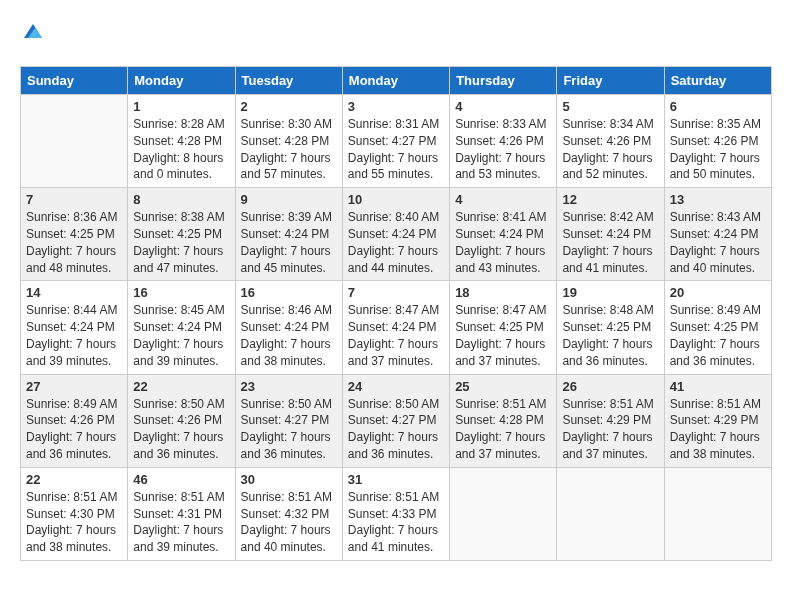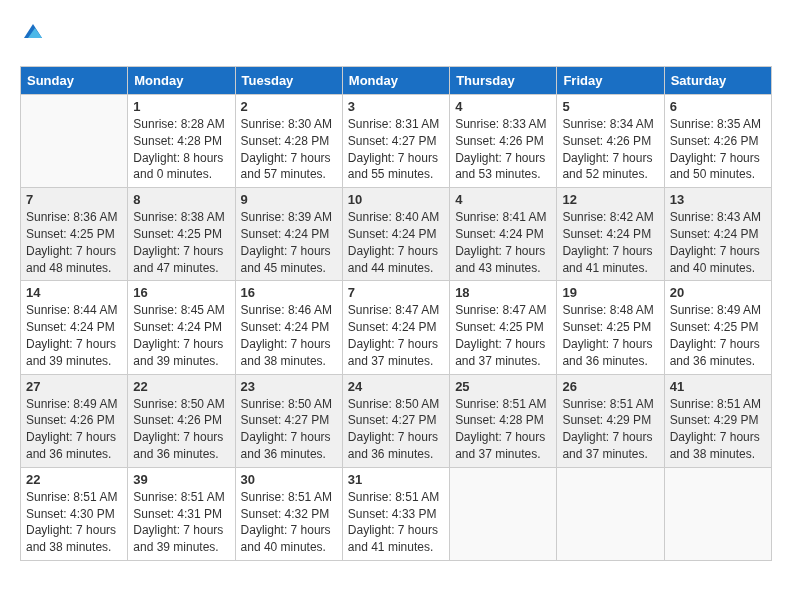--- a/index.html
+++ b/index.html
@@ -249,21 +249,21 @@
           <span class="day-number">41</span>
           <div class="day-detail">Sunrise: 8:51 AM<br>Sunset: 4:29 PM<br>Daylight: 7 hours and 38 minutes.</div>
         </td>
       </tr>
       <tr>
         <td>
           <span class="day-number">22</span>
           <div class="day-detail">Sunrise: 8:51 AM<br>Sunset: 4:30 PM<br>Daylight: 7 hours and 38 minutes.</div>
         </td>
         <td>
-          <span class="day-number">39</span>
+          <span class="day-number">46</span>
           <div class="day-detail">Sunrise: 8:51 AM<br>Sunset: 4:31 PM<br>Daylight: 7 hours and 39 minutes.</div>
         </td>
         <td>
           <span class="day-number">30</span>
           <div class="day-detail">Sunrise: 8:51 AM<br>Sunset: 4:32 PM<br>Daylight: 7 hours and 40 minutes.</div>
         </td>
         <td>
           <span class="day-number">31</span>
           <div class="day-detail">Sunrise: 8:51 AM<br>Sunset: 4:33 PM<br>Daylight: 7 hours and 41 minutes.</div>
         </td>

